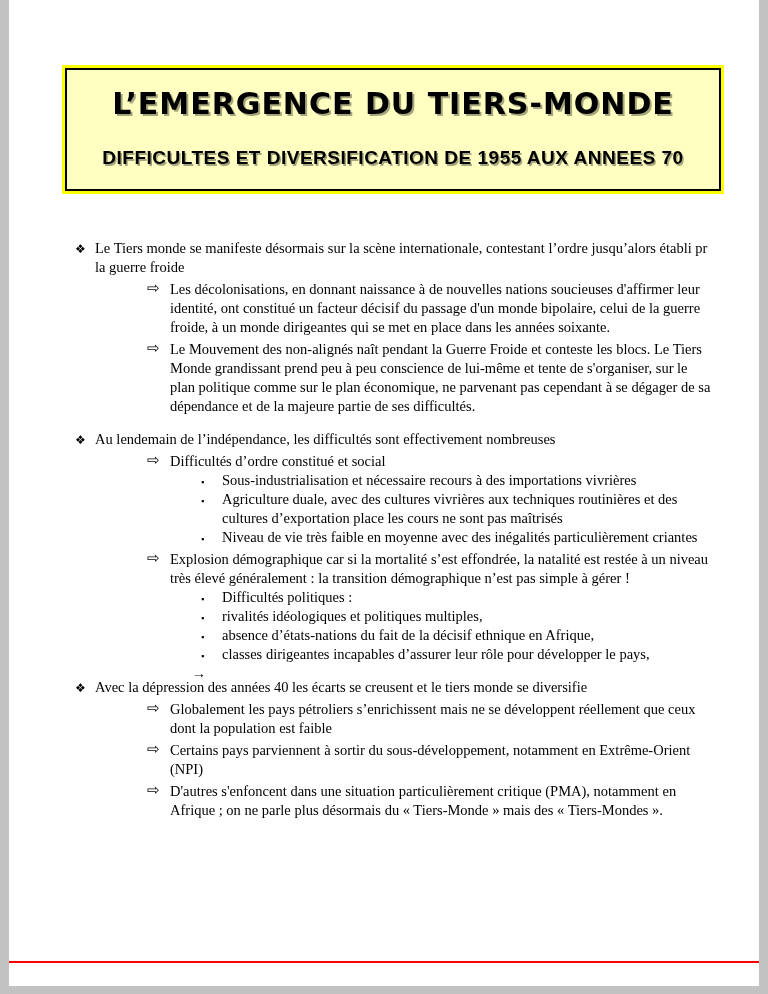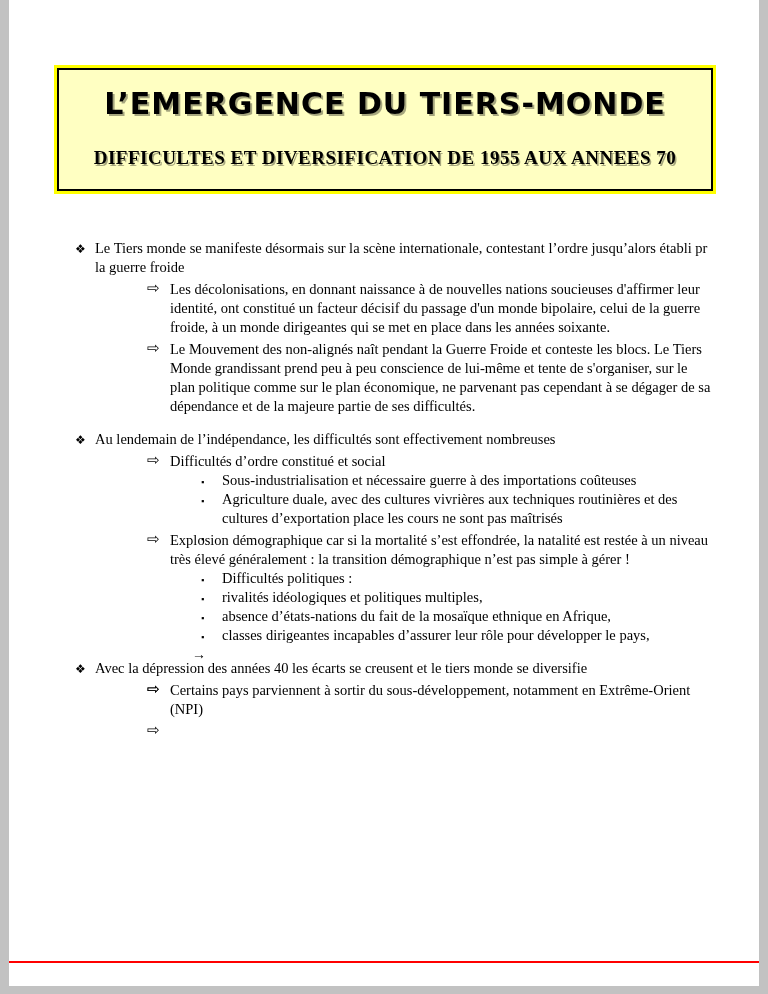--- a/index.html
+++ b/index.html
@@ -11,40 +11,40 @@
     position: relative;
   }
   .page {
     position: absolute;
     left: 9px; top: 0;
     width: 750px; height: 986px;
     background: #ffffff;
   }
   .header-box {
     position: absolute;
-    left: 48px; top: 68px;
+    left: 56px; top: 68px;
     width: 656px;
     background: var(--box-bg, #ffffc2);
     border: 2px solid var(--box-border, #000000);
     outline: 3px solid var(--box-outline, #ffff00);
     text-align: center;
     padding: 12px 6px 14px 6px;
     box-sizing: border-box;
   }
   .doc-title {
     font-family: "DejaVu Sans", sans-serif;
     font-weight: 800;
     font-size: 30px;
     letter-spacing: 1px;
     color: #000;
     text-shadow: 2px 2px 0 rgba(0,0,0,0.35);
     margin-top: 4px;
   }
   .doc-subtitle {
-    font-family: Liberation Serif, serif;
+    font-family: Liberation Sans, sans-serif;
     font-weight: 800;
     font-size: 19px;
     letter-spacing: 0.5px;
     color: #000;
     text-shadow: 1.5px 1.5px 0 rgba(0,0,0,0.35);
     margin-top: 26px;
     margin-bottom: 6px;
   }
   .content {
     position: absolute;
@@ -84,30 +84,30 @@
     <div class="doc-title">L’EMERGENCE DU TIERS-MONDE</div>
     <div class="doc-subtitle">DIFFICULTES ET DIVERSIFICATION DE 1955 AUX ANNEES 70</div>
   </div>
 
   <div class="content" id="content">
       <div class="item level-1"><span class="bullet">❖</span><span class="text">Le Tiers monde se manifeste désormais sur la scène internationale, contestant l’ordre jusqu’alors établi pr la guerre froide</span></div>
       <div class="item level-2"><span class="bullet">⇨</span><span class="text">Les décolonisations, en donnant naissance à de nouvelles nations soucieuses d'affirmer leur identité, ont constitué un facteur décisif du passage d'un monde bipolaire, celui de la guerre froide, à un monde dirigeantes qui se met en place dans les années soixante.</span></div>
       <div class="item level-2"><span class="bullet">⇨</span><span class="text">Le Mouvement des non-alignés naît pendant la Guerre Froide et conteste les blocs. Le Tiers Monde grandissant prend peu à peu conscience de lui-même et tente de s'organiser, sur le plan politique comme sur le plan économique, ne parvenant pas cependant à se dégager de sa dépendance et de la majeure partie de ses difficultés.</span></div>
       <div class="item level-1"><span class="bullet">❖</span><span class="text">Au lendemain de l’indépendance, les difficultés sont effectivement nombreuses</span></div>
       <div class="item level-2"><span class="bullet">⇨</span><span class="text">Difficultés d’ordre constitué et social</span></div>
-      <div class="item level-3"><span class="bullet">▪</span><span class="text">Sous-industrialisation et nécessaire guerre à des importations coûteuses</span></div>
+      <div class="item level-3"><span class="bullet">▪</span><span class="text">Sous-industrialisation et nécessaire recours à des importations vivrières</span></div>
       <div class="item level-3"><span class="bullet">▪</span><span class="text">Agriculture duale, avec des cultures vivrières aux techniques routinières et des cultures d’exportation place les cours ne sont pas maîtrisés</span></div>
-      <div class="item level-3"><span class="bullet">▪</span></div>
+      <div class="item level-3"><span class="bullet">▪</span><span class="text">Niveau de vie très faible en moyenne avec des inégalités particulièrement criantes</span></div>
       <div class="item level-2"><span class="bullet">⇨</span><span class="text">Explosion démographique car si la mortalité s’est effondrée, la natalité est restée à un niveau très élevé généralement : la transition démographique n’est pas simple à gérer !</span></div>
       <div class="item level-3"><span class="bullet">▪</span><span class="text">Difficultés politiques :</span></div>
       <div class="item level-3"><span class="bullet">▪</span><span class="text">rivalités idéologiques et politiques multiples,</span></div>
-      <div class="item level-3"><span class="bullet">▪</span><span class="text">absence d’états-nations du fait de la mosaïque ethnique en Afrique,</span></div>
+      <div class="item level-3"><span class="bullet">▪</span><span class="text">absence d’états-nations du fait de la décisif ethnique en Afrique,</span></div>
       <div class="item level-3"><span class="bullet">▪</span><span class="text">classes dirigeantes incapables d’assurer leur rôle pour développer le pays,</span></div>
       <div class="item level-4"><span class="bullet">→</span></div>
       <div class="item level-1"><span class="bullet">❖</span><span class="text">Avec la dépression des années 40 les écarts se creusent et le tiers monde se diversifie</span></div>
-      <div class="item level-2"><span class="bullet">⇨</span></div>
+      <div class="item level-2"><span class="bullet">⇨</span><span class="text">Globalement les pays pétroliers s’enrichissent mais ne se développent réellement que ceux dont la population est faible</span></div>
       <div class="item level-2"><span class="bullet">⇨</span><span class="text">Certains pays parviennent à sortir du sous-développement, notamment en Extrême-Orient (NPI)</span></div>
-      <div class="item level-2"><span class="bullet">⇨</span></div>
+      <div class="item level-2"><span class="bullet">⇨</span><span class="text">D'autres s'enfoncent dans une situation particulièrement critique (PMA), notamment en Afrique ; on ne parle plus désormais du « Tiers-Monde » mais des « Tiers-Mondes ».</span></div>
     </div>
 
   <div class="footer-divider"></div>
 
 </div>
 
 </body></html>

